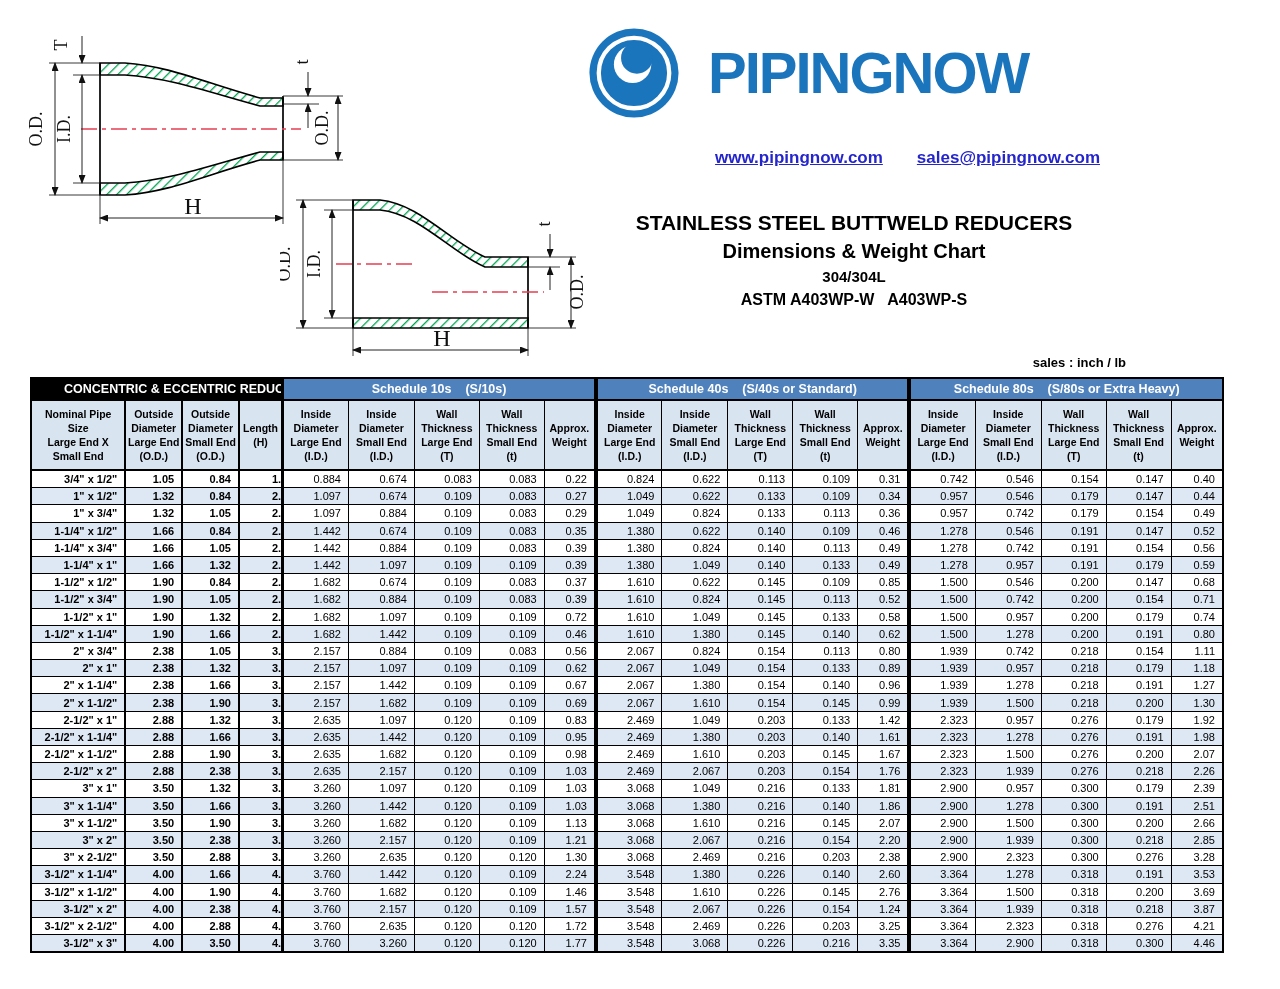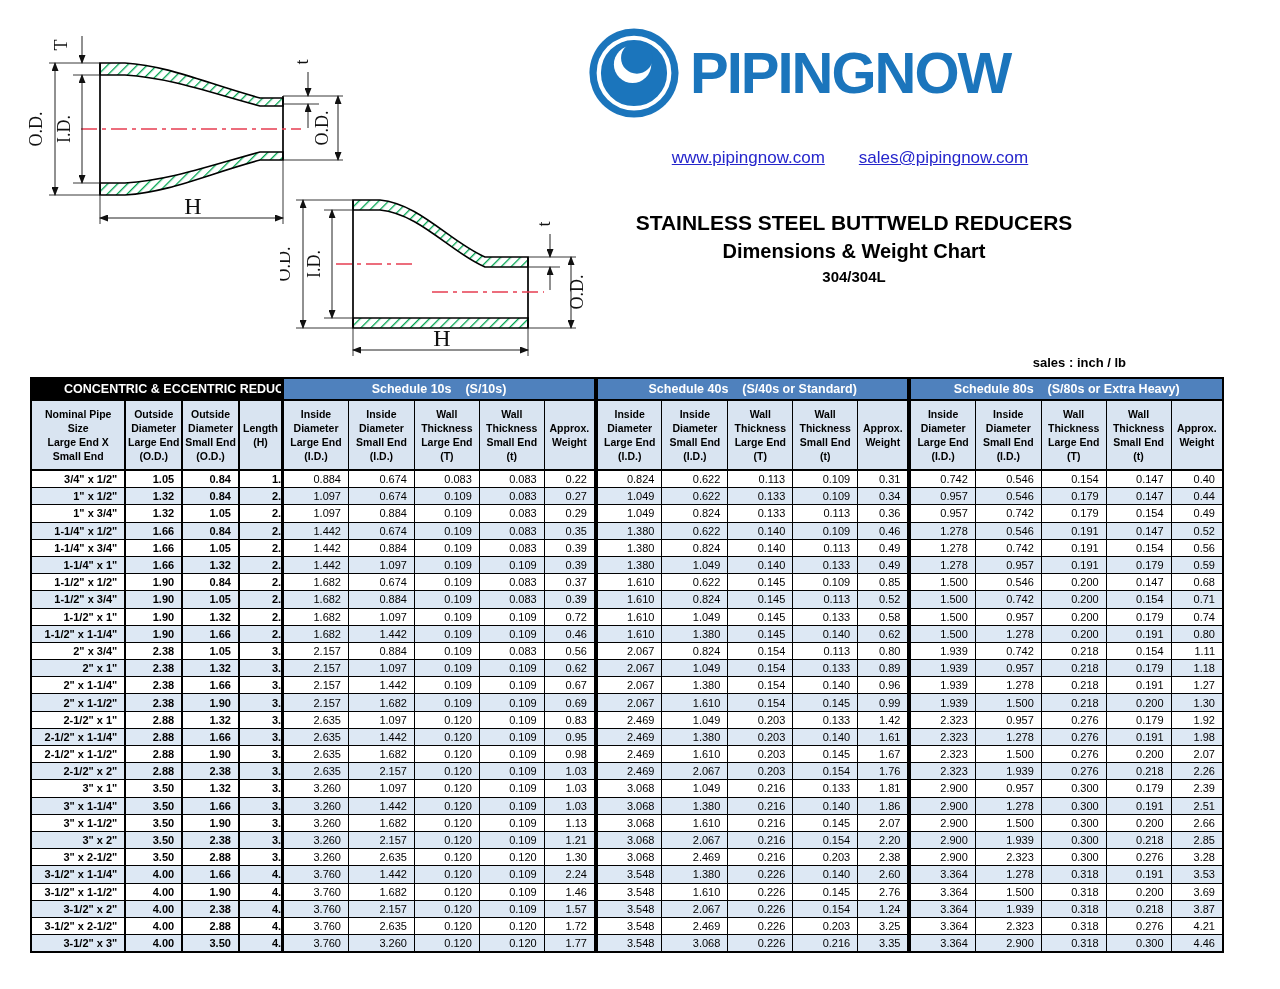--- a/index.html
+++ b/index.html
@@ -1,26 +1,26 @@
 <!DOCTYPE html>
 <html style="--logo-blue: #1b75bc; --link-blue: #2525cc; --band-blue: #4f81bd; --head-bg: #d9e4f1; --row-alt: #dde8f4; --hatch-green: #00a550; --centerline-red: #e63e52;"><head>
 <meta charset="utf-8">
 <style>
   html,body{margin:0;padding:0;background:#ffffff;}
   .page{position:relative;width:1280px;height:989px;background:#fff;overflow:hidden;
         font-family:"Liberation Sans",sans-serif;color:#000;}
 
   
-  .logo{position:absolute;left:588px;top:26px;display:flex;align-items:center;gap:10px;}
+  .logo{position:absolute;left:588px;top:26px;display:flex;align-items:center;gap:28px;}
   .logo-text{font-size:58px;font-weight:800;letter-spacing:-2px;color:var(--logo-blue);
              font-family:"Liberation Sans",sans-serif;line-height:94px;}
 
   
-  .contact{position:absolute;left:600px;top:148px;width:500px;text-align:center;
-           font-size:17px;font-weight:400;}
+  .contact{position:absolute;left:600px;top:148px;width:500px;text-align:right;
+           font-size:17px;font-weight:700;}
   .contact span{color:var(--link-blue);text-decoration:underline;cursor:pointer;}
   .contact .gap{display:inline-block;width:34px;}
 
   
   .titles{position:absolute;left:604px;top:208px;width:500px;text-align:center;font-weight:700;}
   .t1{font-size:21px;line-height:29px;}
   .t2{font-size:20px;line-height:28px;}
   .t3,.t4{font-size:15px;line-height:23px;}
   .t5{font-size:16px;line-height:24px;white-space:pre;}
 
@@ -162,20 +162,21 @@
   </div>
 
   <div class="contact">
     <span>www.pipingnow.com</span><span class="gap"></span><span>sales@pipingnow.com</span>
   </div>
 
   <div class="titles">
     <div class="t1">STAINLESS STEEL BUTTWELD REDUCERS</div>
     <div class="t2">Dimensions &amp; Weight Chart</div>
     <div class="t3">304/304L</div>
+    <div class="t5">ASTM A403WP-W   A403WP-S</div>
   </div>
 
   <div class="unit-note">sales : inch / lb</div>
 
   <div class="tablewrap">
     <table>
       <colgroup>
         <col style="width:93px">
           <col style="width:56px">
           <col style="width:56px">

